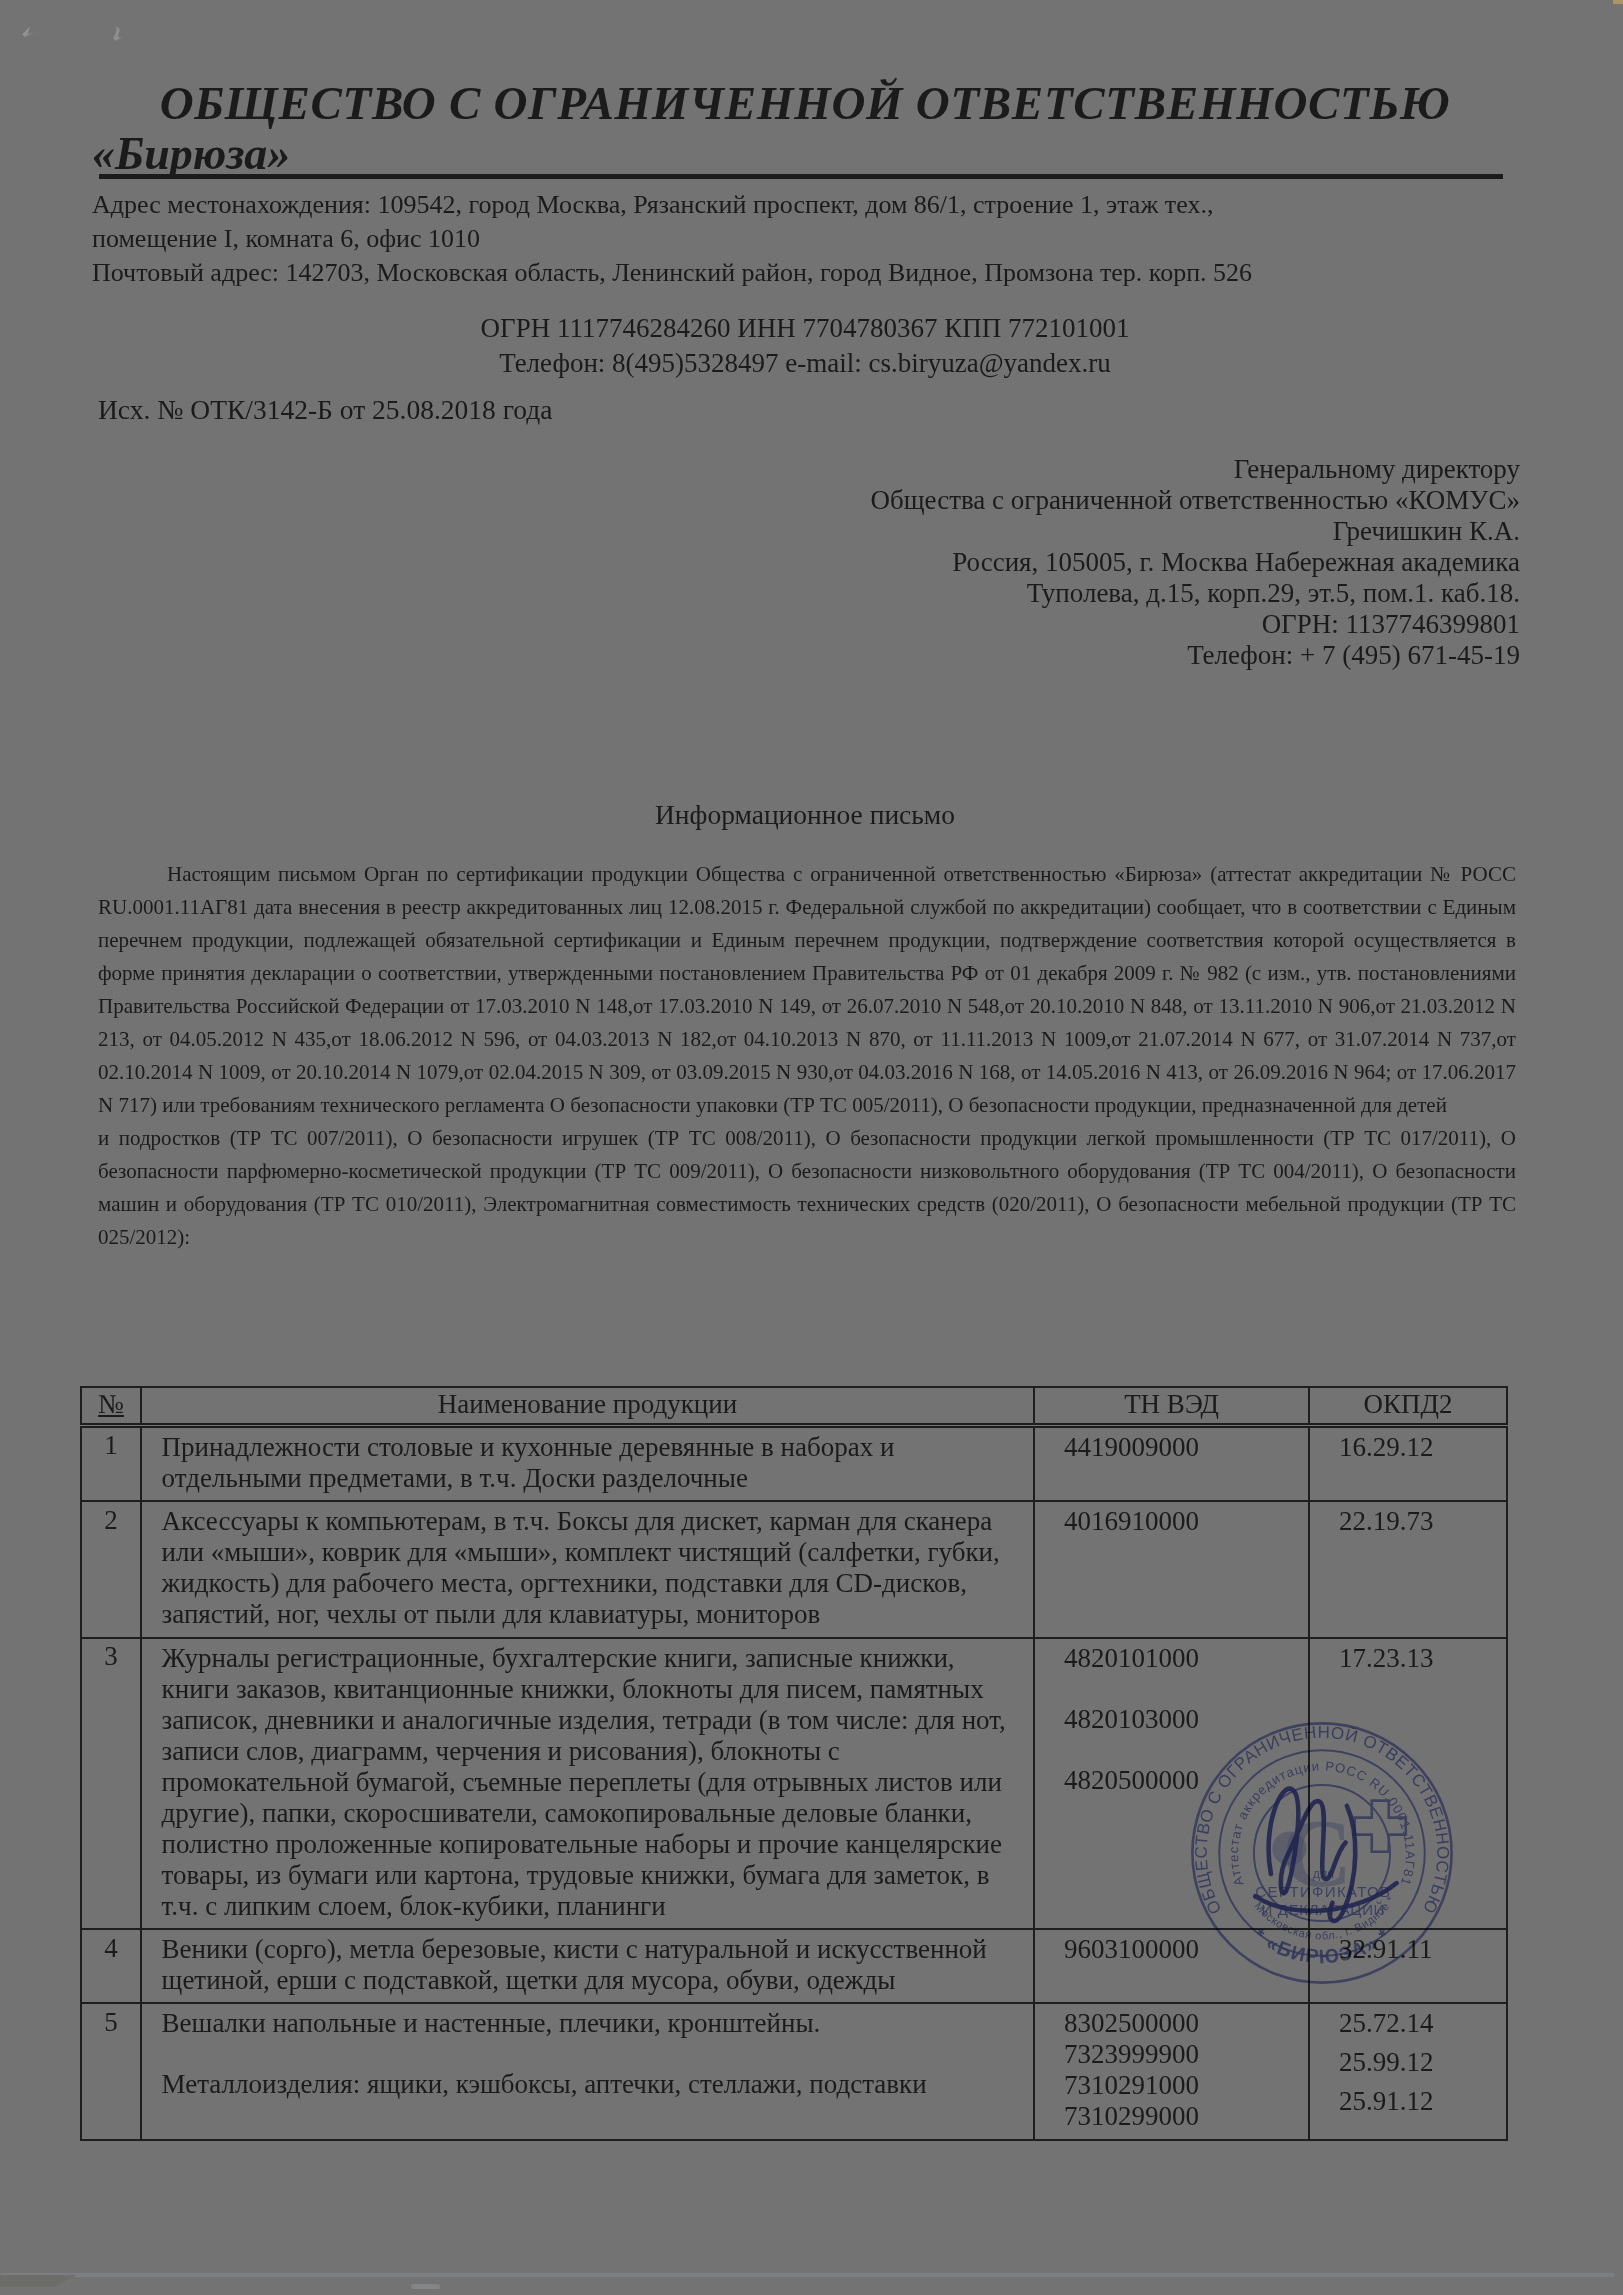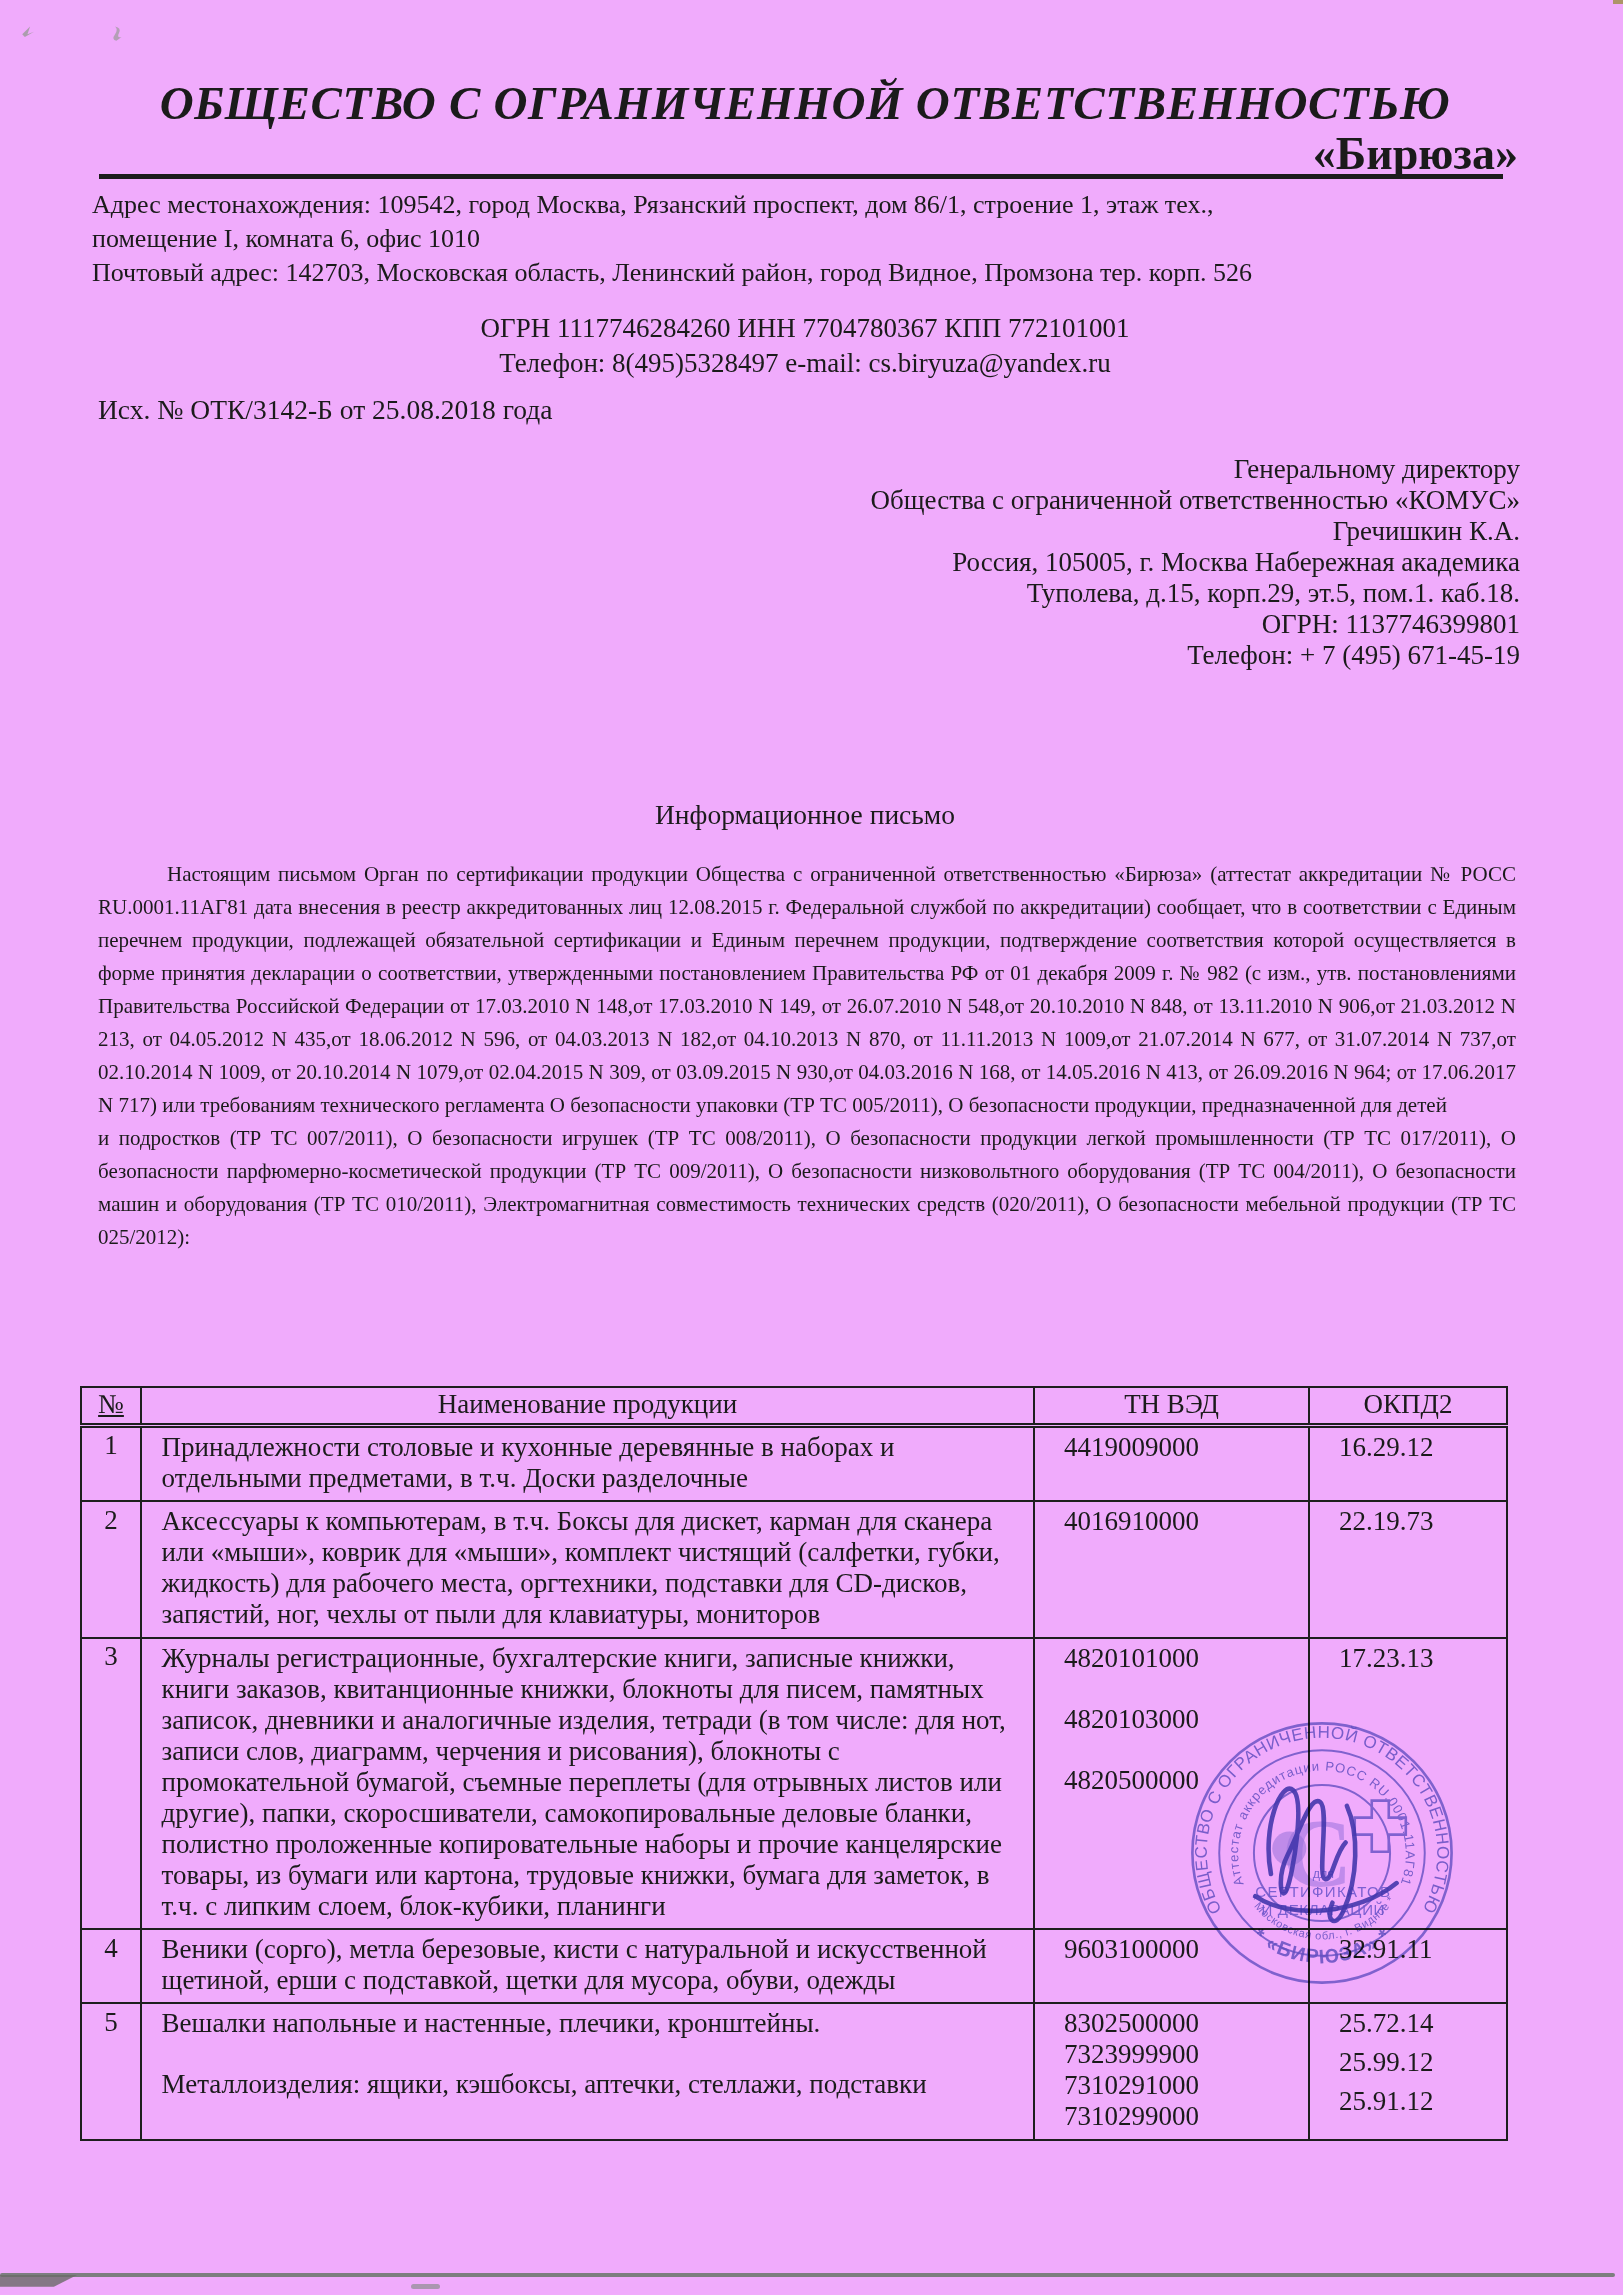--- a/index.html
+++ b/index.html
@@ -1,25 +1,25 @@
 <!DOCTYPE html>
 <html style="font-size:10.5px"><head>
 <meta charset="utf-8">
 <style>
   html,body{margin:0;padding:0;background:#d8d8d6;}
   .page{
     position:relative;width:1623px;height:2295px;margin:0 auto;
-    background:#f0abfc;overflow:hidden;
+    background:#737373;overflow:hidden;
     font-family:"Liberation Serif", serif;color:#1b1b1b;
   }
   .abs{position:absolute;}
   .company-line1{top:77px;left:92px;width:1426px;text-align:center;
     font-style:italic;font-weight:700;font-size:47px;line-height:52px;letter-spacing:0.7px;}
-  .company-line2{top:130px;left:92px;width:1426px;text-align:right;
-    font-weight:700;font-size:46px;line-height:47px;}
+  .company-line2{top:130px;left:92px;width:1426px;text-align:left;
+    font-style:italic;font-weight:700;font-size:46px;line-height:47px;}
   .header-rule{left:99px;top:174px;width:1404px;height:5.2px;background:#1c1c1c;}
   .address-block{top:188px;left:92px;width:1426px;
     font-size:26px;line-height:34px;}
   .reg-block{top:311px;left:92px;width:1426px;text-align:center;
     font-size:27px;line-height:35px;}
   .out-ref{top:394px;left:98px;font-size:27.5px;}
   .recipient{top:454px;right:103px;text-align:right;font-size:27px;line-height:31px;}
   .letter-title{top:799px;left:92px;width:1426px;text-align:center;font-size:27.5px;}
   .letter-body{top:858px;left:98px;width:1418px;font-size:21px;line-height:33px;
     text-align:justify;text-indent:69px;white-space:pre-line;}

